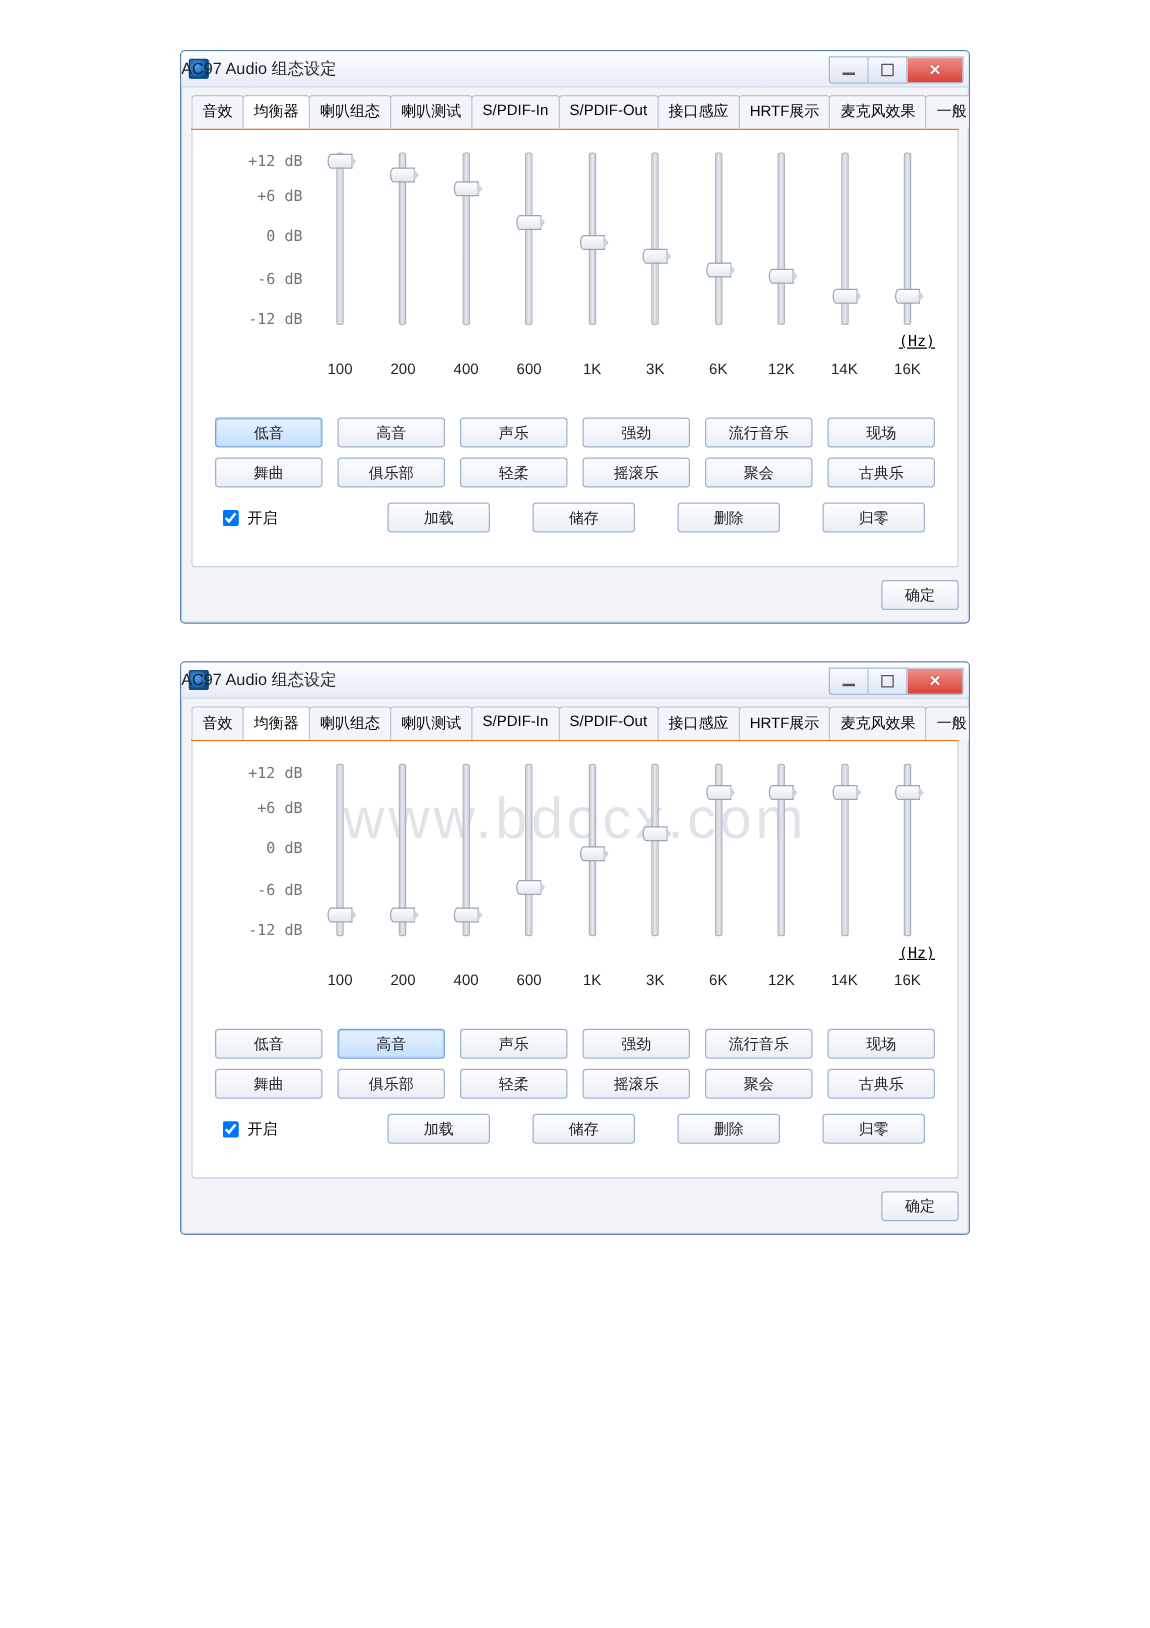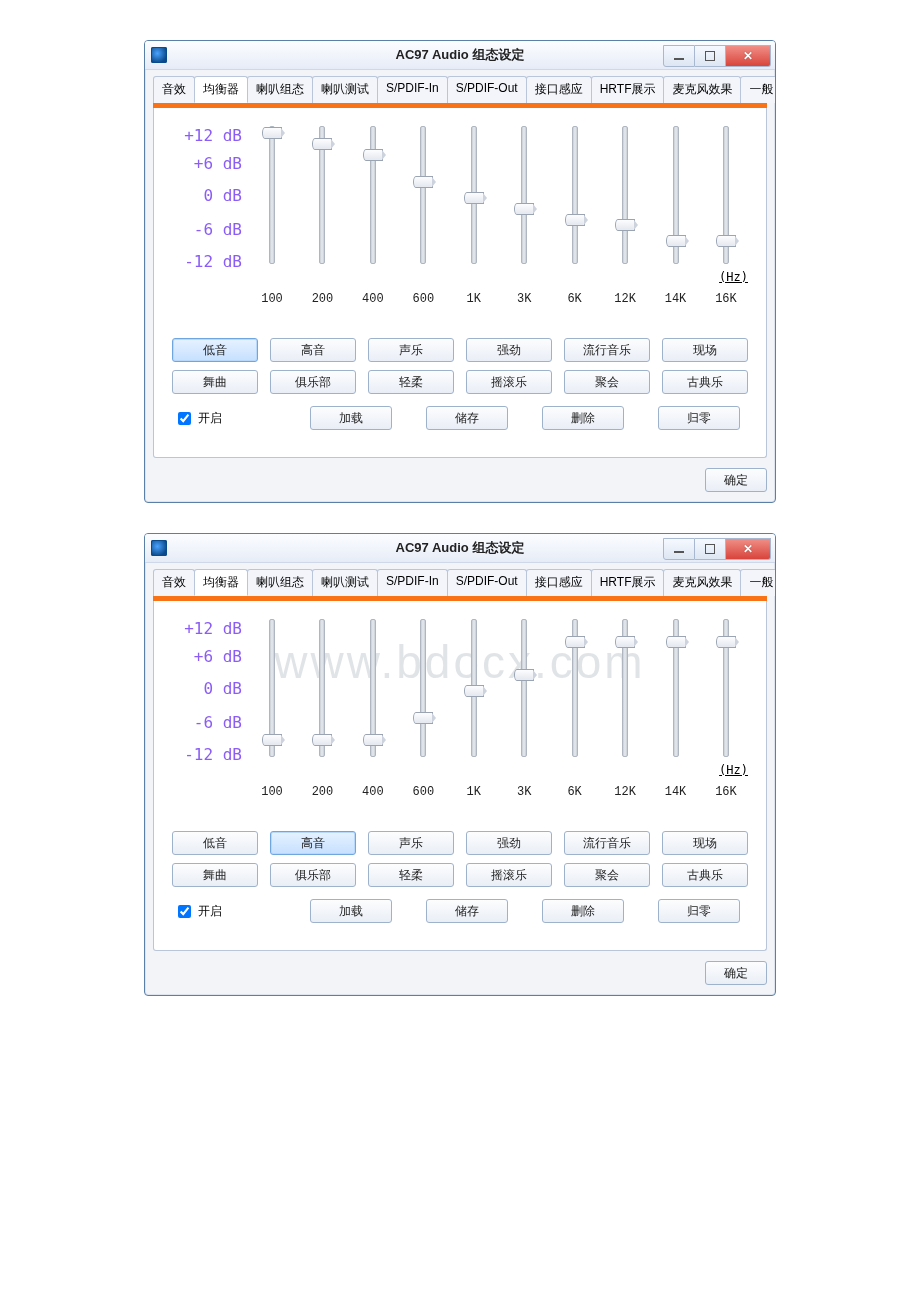--- a/index.html
+++ b/index.html
@@ -33,22 +33,21 @@
     width: 16px;
     height: 16px;
     margin: 0 6px;
     background: radial-gradient(circle at 40% 40%, #4aa3ff, #0a4a8a 70%);
     border-radius: 2px;
     box-shadow: 0 0 0 1px #0a4a8a inset;
   }
   .titlebar .title {
     position: absolute;
     left: 0; right: 0;
-    text-align: center;
-    font-weight: bold;
+    font-weight: normal;
     font-size: 13px;
     color: #222;
     pointer-events: none;
   }
   .winbtns {
     margin-left: auto;
     display: flex;
     height: 20px;
     margin-right: 4px;
   }
@@ -72,21 +71,21 @@
     width: 44px;
   }
   .winbtn .sq { width:8px; height:8px; border:1px solid #555; }
   .winbtn .dash { width:10px; height:2px; background:#555; margin-top:6px;}
   .winbtn.close .x { font-weight:bold; font-size:12px; text-shadow:0 0 1px #7a1a14;}
   .content {
     padding: 6px 8px 10px;
   }
   .tabs {
     display: flex;
-    border-bottom: 6px solid #f97316;
+    border-bottom: 2px solid #f97316;
     font-size: 12px;
   }
   .tab {
     padding: 4px 8px;
     border: 1px solid #b9c6da;
     border-bottom: none;
     background: #f3f5fa;
     margin-right: -1px;
     margin-bottom: -1px;
     border-radius: 3px 3px 0 0;
@@ -116,22 +115,22 @@
     margin-left: 6px;
   }
   .db-col {
     position: absolute;
     left: 0;
     top: 0;
     width: 64px;
     height: 140px;
     text-align: right;
     font-family: "SimSun", monospace;
-    font-size: 16px;
-    color: #8b5cf6;
+    font-size: 12px;
+    color: #737373;
   }
   .db-label {
     position: absolute;
     right: 0;
     width: 64px;
   }
   .hz-label {
     position: absolute;
     right: 0;
     top: 144px;
@@ -178,21 +177,21 @@
     position:absolute;
     right:-4px;
     top:50%;
     transform:translateY(-50%);
     border-left:4px solid #cdd3dd;
     border-top:5px solid transparent;
     border-bottom:5px solid transparent;
   }
   .freq-label {
     margin-top: 28px;
-    font-family: Liberation Mono, monospace;
+    font-family: Liberation Sans, sans-serif;
     font-size: 12px;
     color: #222;
   }
   .preset-grid {
     display: grid;
     grid-template-columns: repeat(6, 1fr);
     gap: 8px 12px;
     margin-top: 22px;
   }
   .btn {

